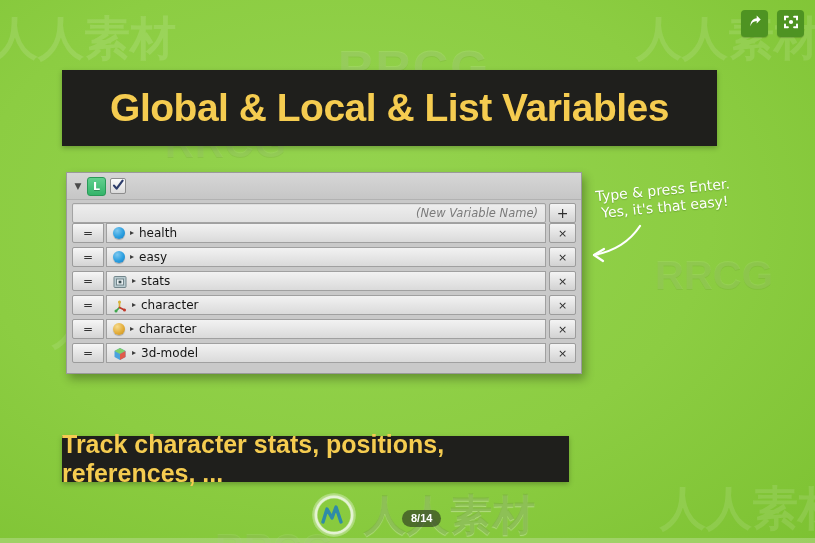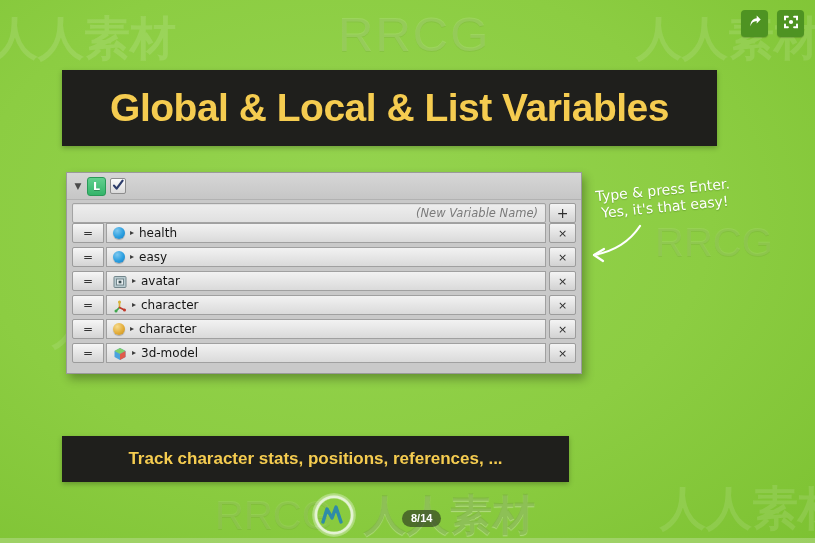--- a/index.html
+++ b/index.html
@@ -17,24 +17,25 @@
     overflow: hidden;
     background: #8dce44;
     background: radial-gradient(ellipse at 42% 40%, #95d450 0%, #8ccd42 55%, #7dc232 100%);
   }
 
   
   .wm {
     position: absolute;
     pointer-events: none;
     user-select: none;
-    font-weight: normal;
+    font-weight: bold;
     color: rgba(255,255,255,0.10);
     text-shadow: 0 1px 0 rgba(0,0,0,0.05);
     white-space: nowrap;
+    margin-top: 33px;
   }
   .wm-rrcg-top {
     left: 338px; top: 6px;
     font-size: 49px;
     letter-spacing: 2px;
     color: rgba(255,255,255,0.13);
   }
   .wm-rrcg-mid {
     left: 165px; top: 88px;
     font-size: 40px;
@@ -126,21 +127,21 @@
   .banner-title {
     left: 62px; top: 70px;
     width: 655px; height: 76px;
     font-size: 39px;
     letter-spacing: -0.5px;
     z-index: 10;
   }
   .banner-caption {
     left: 62px; top: 436px;
     width: 507px; height: 46px;
-    font-size: 17px;
+    font-size: 25px;
     z-index: 10;
   }
 
   
   .annotation {
     position: absolute;
     left: 596px; top: 178px;
     width: 215px;
     color: #ffffff;
     font-family: "DejaVu Sans", sans-serif;
@@ -442,21 +443,21 @@
           </div>
           <div class="varrow">
             <div class="eqbtn">=</div>
             <div class="varmain">
               <div class="tico"><svg width="14" height="14" viewBox="0 0 14 14">
                   <rect x="1" y="1.5" width="12" height="11" rx="1" fill="#b9cbd0" stroke="#73868c" stroke-width="1"></rect>
                   <rect x="3.5" y="4" width="7" height="6" fill="#e8f0f2" stroke="#73868c" stroke-width="1"></rect>
                   <rect x="5.6" y="5.7" width="2.8" height="2.6" fill="#3a4d52"></rect>
                 </svg></div>
               <span class="tri">▸</span>
-              <span class="varname">avatar</span>
+              <span class="varname">stats</span>
             </div>
             <div class="xbtn">×</div>
           </div>
           <div class="varrow">
             <div class="eqbtn">=</div>
             <div class="varmain">
               <div class="tico"><svg width="14" height="14" viewBox="0 0 14 14">
                   <path d="M6.5 8.5L3 12" stroke="#3fa64e" stroke-width="1.7" stroke-linecap="round"></path>
                   <path d="M6.5 8.5L6.5 3" stroke="#d8b23a" stroke-width="1.7" stroke-linecap="round"></path>
                   <path d="M6.5 8.5L11.5 11" stroke="#c0392b" stroke-width="1.7" stroke-linecap="round"></path>

